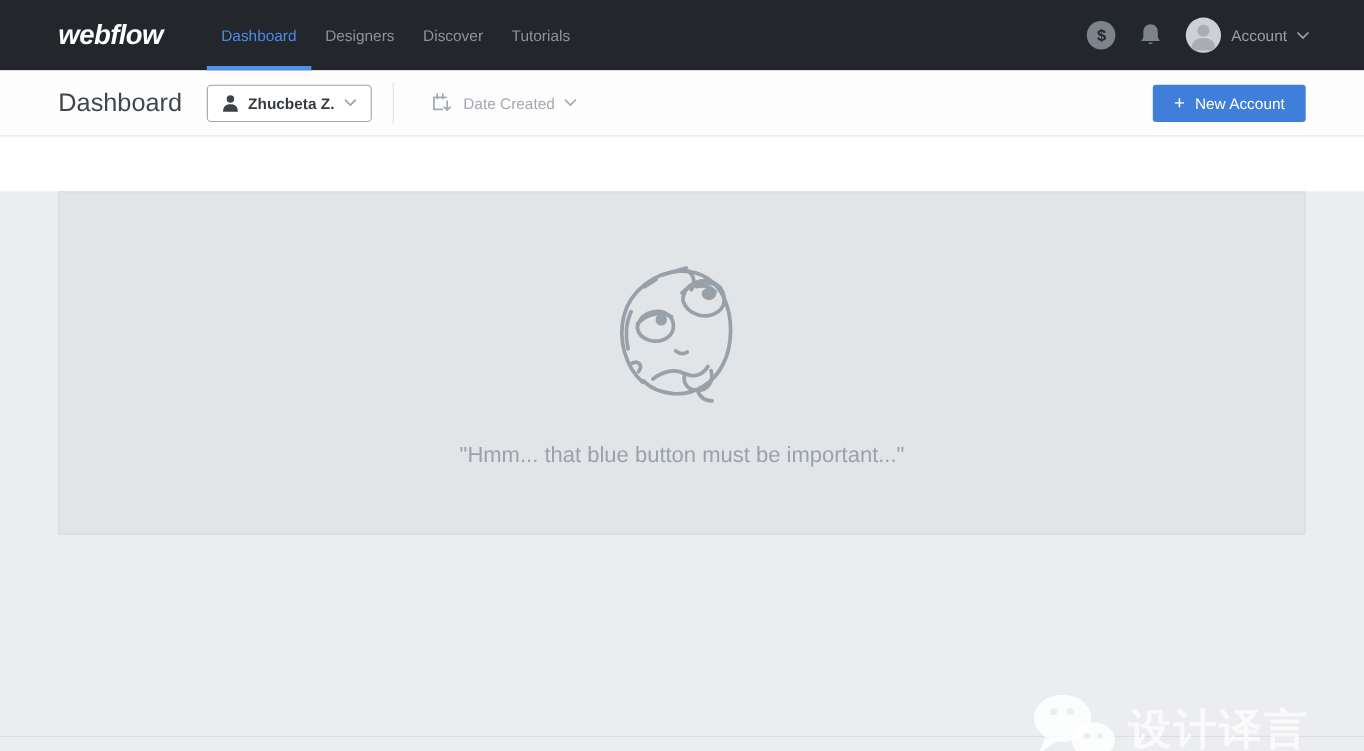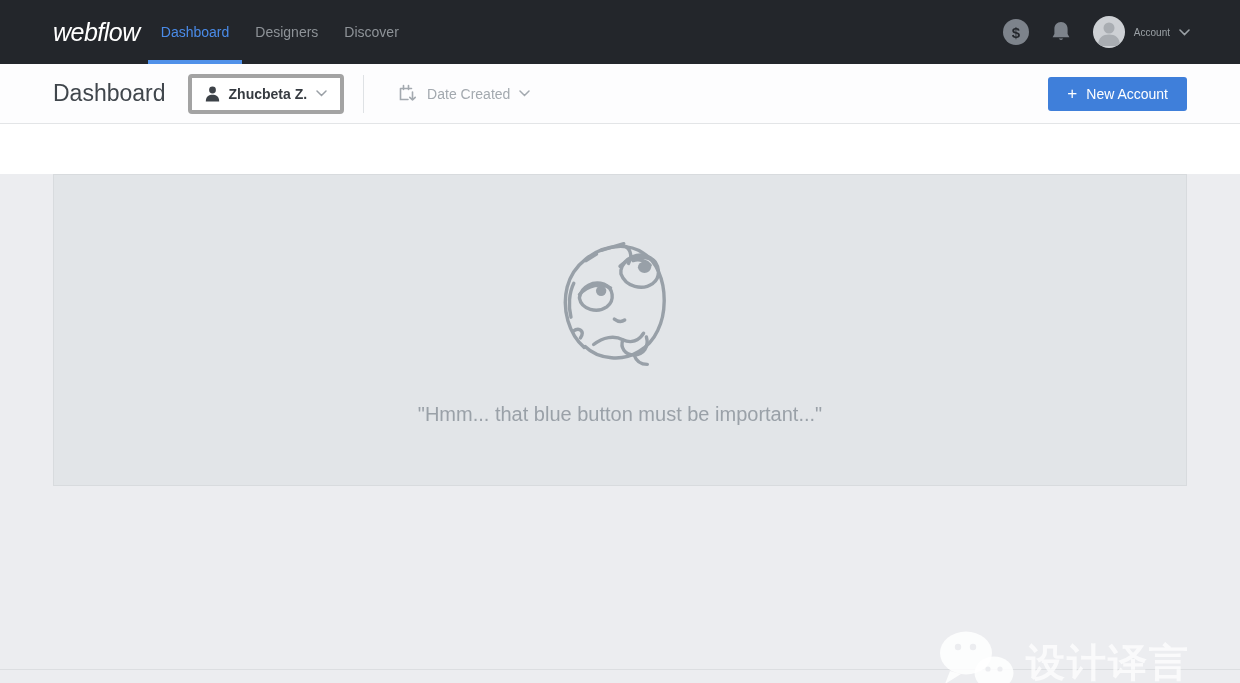--- a/index.html
+++ b/index.html
@@ -1,34 +1,34 @@
 <!DOCTYPE html>
 <html><head>
 <meta charset="utf-8">
 <style>
   * { margin:0; padding:0; box-sizing:border-box; }
   html,body { width:1240px; height:683px; overflow:hidden; font-family:"Liberation Sans", sans-serif; }
 
   
   .topbar { height:64px; background:#23262b; display:flex; align-items:stretch; padding:0 50px 0 53px; }
-  .logo { align-self:center; color:#fff; font-size:25px; font-weight:400; font-style:italic; letter-spacing:-0.5px; margin-right:8px; cursor:pointer; }
+  .logo { align-self:center; color:#fff; font-size:25px; font-weight:700; font-style:italic; letter-spacing:-0.5px; margin-right:40px; cursor:pointer; }
   .nav { display:flex; align-items:stretch; }
   .nav-item { display:flex; align-items:center; padding:0 13px; font-size:14px; color:#8e9398; cursor:pointer; }
   .nav-item.active { color:#4a8be8; border-bottom:4px solid #5091e9; padding-top:4px; }
   .topbar-right { margin-left:auto; display:flex; align-items:center; gap:22px; }
   .dollar-icon { width:26px; height:26px; border-radius:50%; background:#7d838b; color:#23262b; font-weight:bold; font-size:15px; display:flex; align-items:center; justify-content:center; cursor:pointer; }
   .bell-wrap { cursor:pointer; display:flex; }
   .account { display:flex; align-items:center; gap:9px; cursor:pointer; }
   .avatar { width:32px; height:32px; border-radius:50%; background:#cdd0d4; overflow:hidden; display:flex; align-items:flex-end; justify-content:center; }
-  .account-label { color:#9aa0a5; font-size:10px; }
+  .account-label { color:#9aa0a5; font-size:14px; }
 
   
   .pageheader { height:60px; background:#fdfdfe; border-bottom:1px solid #e3e5e7; display:flex; align-items:center; padding:0 53px; }
   .page-title { font-size:23px; font-weight:400; color:#40464c; margin-right:22px; }
-  .user-dd { display:flex; align-items:center; gap:9px; border:4px solid #a3a3a3; border-radius:4px; background:#fff; padding:8px 13px; cursor:pointer; }
+  .user-dd { display:flex; align-items:center; gap:9px; border:1px solid #a3a3a3; border-radius:4px; background:#fff; padding:8px 13px; cursor:pointer; }
   .user-dd-label { font-size:14px; font-weight:bold; color:#363b41; }
   .vdivider { width:1px; height:38px; background:#dfe2e5; margin:0 19px; }
   .sort-dd { display:flex; align-items:center; gap:9px; cursor:pointer;padding-left:16px; }
   .sort-label { font-size:14px; color:#a3a9af; }
   .spacer { flex:1; }
   .btn-primary { display:flex; align-items:center; gap:9px; background:#3f7fda; border:none; border-radius:3px; color:#fff; font-size:14px; padding:9px 19px; cursor:pointer; font-family:inherit; }
   .btn-plus { font-size:17px; font-weight:400; line-height:14px; }
 
   
   .main { position:relative; height:559px; background:#ecedf0; }
@@ -46,20 +46,21 @@
 </style>
 </head>
 <body>
 
 <nav class="topbar">
   <div class="logo">webflow</div>
   <div class="nav">
     <div class="nav-item active">Dashboard</div>
     <div class="nav-item">Designers</div>
     <div class="nav-item">Discover</div>
+    <div class="nav-item">Tutorials</div>
   </div>
   <div class="topbar-right">
     <div class="dollar-icon">$</div>
     <span class="bell-wrap">
       <svg width="20" height="22" viewBox="0 0 20 22">
           <path d="M10 1 C6 1 3.4 4 3.4 8 L3.4 13 L1.6 16.2 L18.4 16.2 L16.6 13 L16.6 8 C16.6 4 14 1 10 1 Z" fill="#7d838b"></path>
           <path d="M7.8 17.6 a2.4 2.4 0 0 0 4.4 0 Z" fill="#7d838b"></path>
         </svg>
     </span>
     <div class="account">

